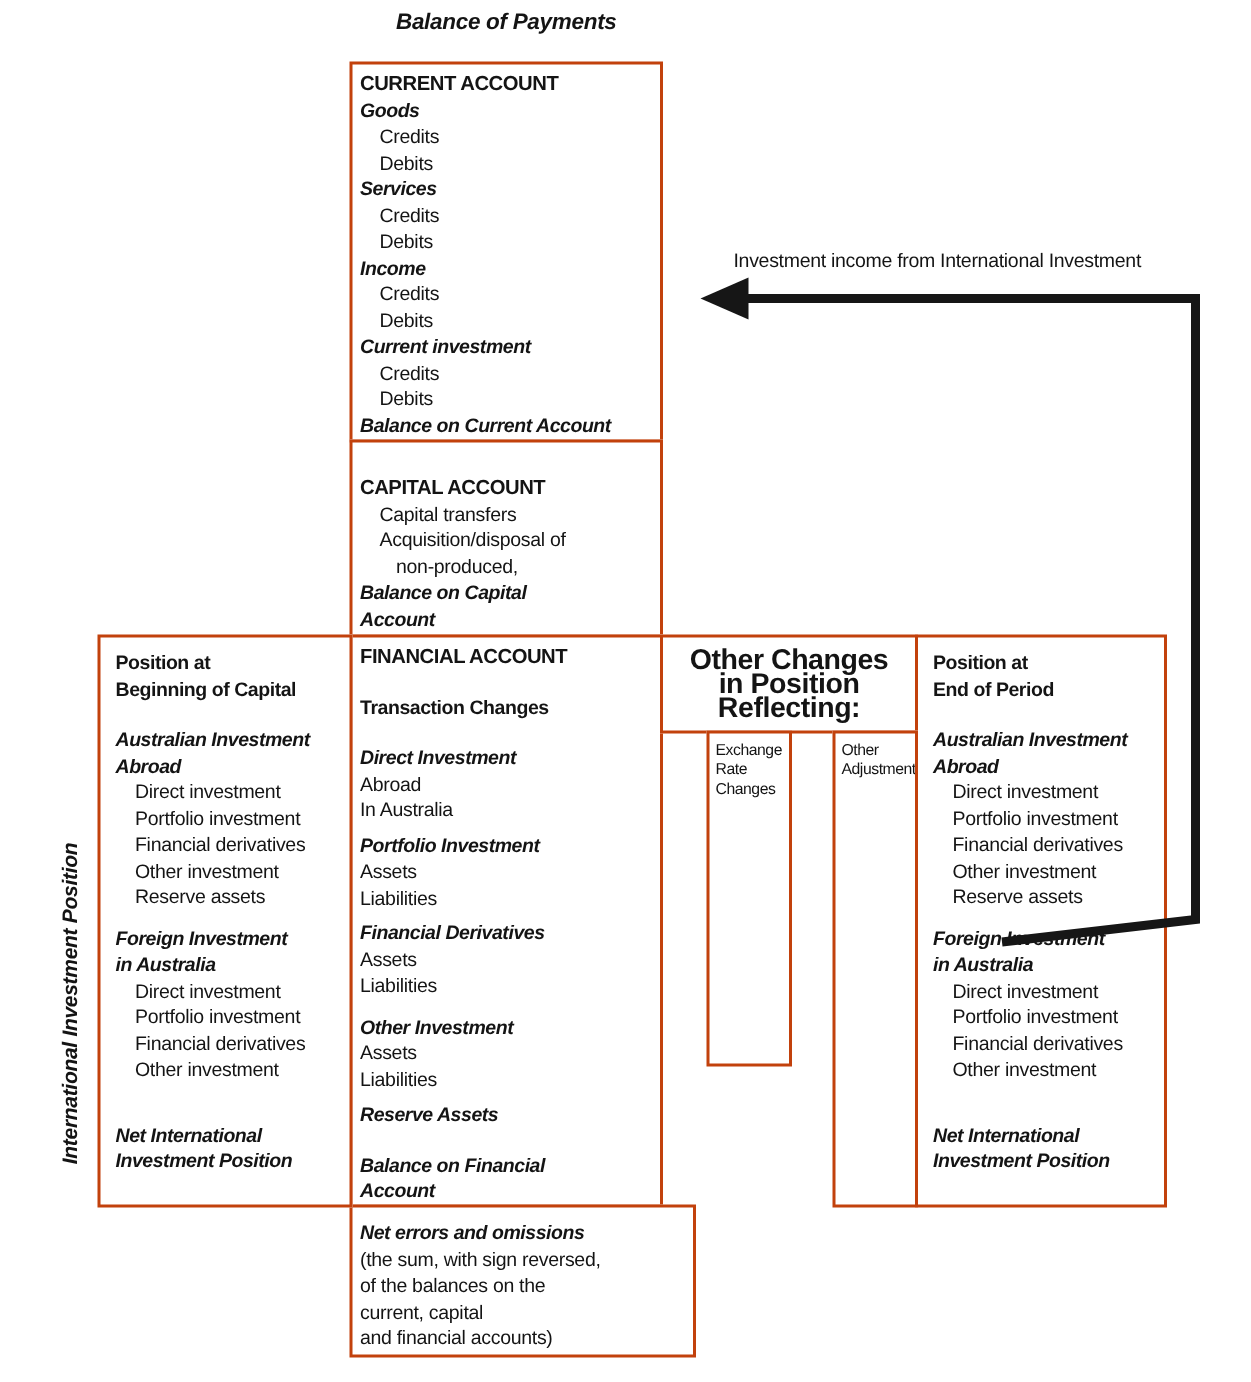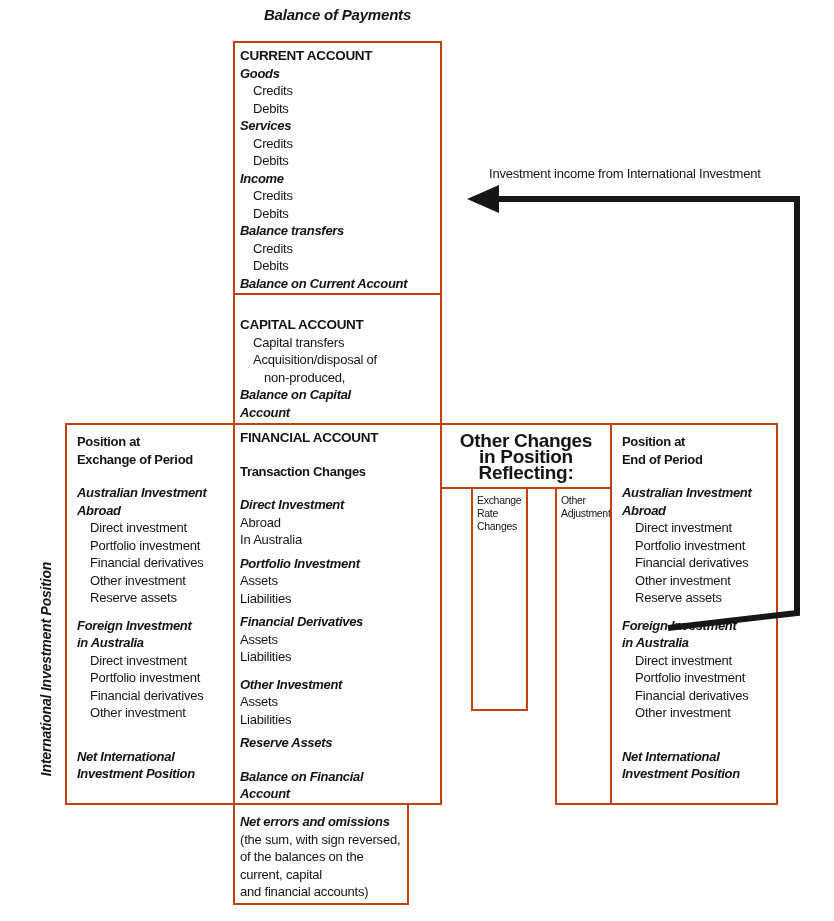--- a/index.html
+++ b/index.html
@@ -25,21 +25,21 @@
 
   #title{position:absolute;left:233px;top:6px;width:209px;text-align:center;
     font-weight:700;font-style:italic;font-size:15px;letter-spacing:-0.2px;}
   #vlabel{position:absolute;left:46px;top:669px;transform:translate(-50%,-50%) rotate(-90deg);
     font-weight:700;font-style:italic;font-size:14px;white-space:nowrap;letter-spacing:-0.2px;}
   #arrow-label{position:absolute;left:489px;top:166px;font-size:13px;letter-spacing:-0.2px;white-space:nowrap;}
 
   #box-current{left:233px;top:41px;width:209px;height:254px;padding:4px 3px 0 5px;}
   #box-capital{left:233px;top:293px;width:209px;height:132px;padding:21px 3px 0 5px;}
   #box-financial{left:233px;top:423px;width:209px;height:382px;padding:4px 3px 0 5px;}
-  #box-neterrors{left:233px;top:803px;width:176px;height:102px;padding:8px 3px 0 5px;}
+  #box-neterrors{left:233px;top:803px;width:231px;height:102px;padding:8px 3px 0 5px;}
   #box-left{left:65px;top:423px;width:170px;height:382px;padding:8px 3px 0 10px;}
   #box-right{left:610px;top:423px;width:168px;height:382px;padding:8px 3px 0 10px;}
   #box-oc-header{left:440px;top:423px;width:172px;height:66px;padding:8px 12px 0;text-align:center;}
   #oc-header-text{font-weight:700;font-size:19px;line-height:16px;letter-spacing:-0.3px;}
   .col{padding:5px 2px 0 4px;}
   #col-price{left:440px;top:487px;width:62px;height:318px;}
   #col-exchange{left:471px;top:487px;width:57px;height:224px;}
   #col-other{left:555px;top:487px;width:57px;height:318px;}
   .col-label{font-size:10.5px;line-height:13px;letter-spacing:-0.3px;}
 
@@ -58,21 +58,21 @@
       <div class="r h">CURRENT ACCOUNT</div>
       <div class="r g">Goods</div>
       <div class="r p i1">Credits</div>
       <div class="r p i1">Debits</div>
       <div class="r g">Services</div>
       <div class="r p i1">Credits</div>
       <div class="r p i1">Debits</div>
       <div class="r g">Income</div>
       <div class="r p i1">Credits</div>
       <div class="r p i1">Debits</div>
-      <div class="r g">Balance transfers</div>
+      <div class="r g">Current investment</div>
       <div class="r p i1">Credits</div>
       <div class="r p i1">Debits</div>
       <div class="r g">Balance on Current Account</div>
     </div>
 
   <div class="box" id="box-capital">
       <div class="r h">CAPITAL ACCOUNT</div>
       <div class="r p i1">Capital transfers</div>
       <div class="r p i1">Acquisition/disposal of</div>
       <div class="r p i2">non-produced,</div>
@@ -103,21 +103,21 @@
   <div class="box" id="box-neterrors">
       <div class="r g">Net errors and omissions</div>
       <div class="r p">(the sum, with sign reversed,</div>
       <div class="r p">of the balances on the</div>
       <div class="r p">current, capital</div>
       <div class="r p">and financial accounts)</div>
     </div>
 
   <div class="box" id="box-left">
       <div class="r b">Position at</div>
-      <div class="r b">Exchange of Period</div>
+      <div class="r b">Beginning of Capital</div>
       <div class="r g gap-lg">Australian Investment</div>
       <div class="r g">Abroad</div>
       <div class="r p i1">Direct investment</div>
       <div class="r p i1">Portfolio investment</div>
       <div class="r p i1">Financial derivatives</div>
       <div class="r p i1">Other investment</div>
       <div class="r p i1">Reserve assets</div>
       <div class="r g gap-md">Foreign Investment</div>
       <div class="r g">in Australia</div>
       <div class="r p i1">Direct investment</div>

